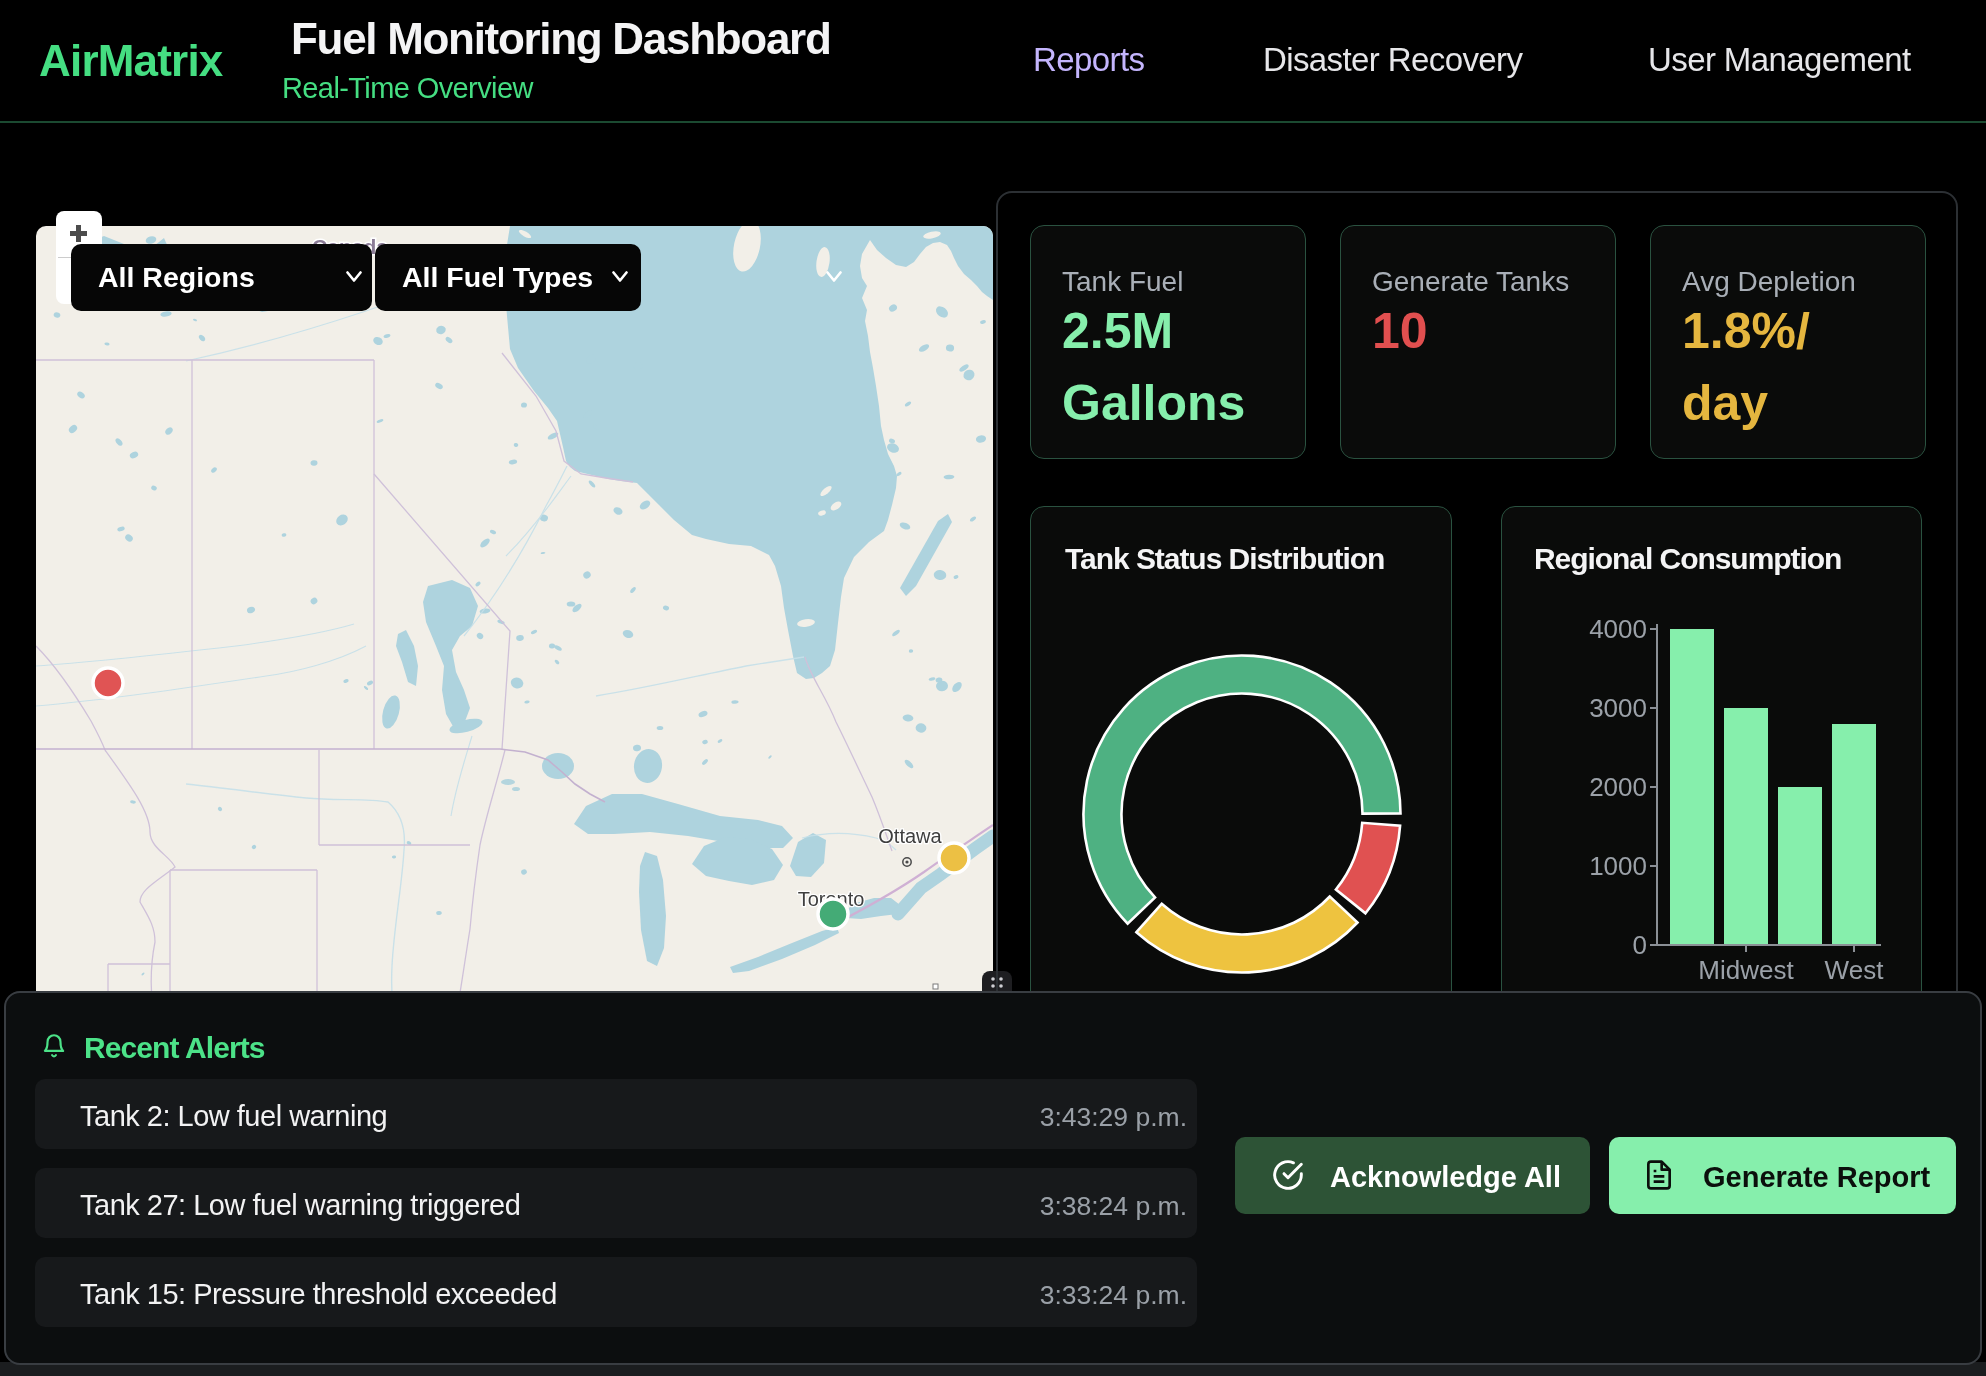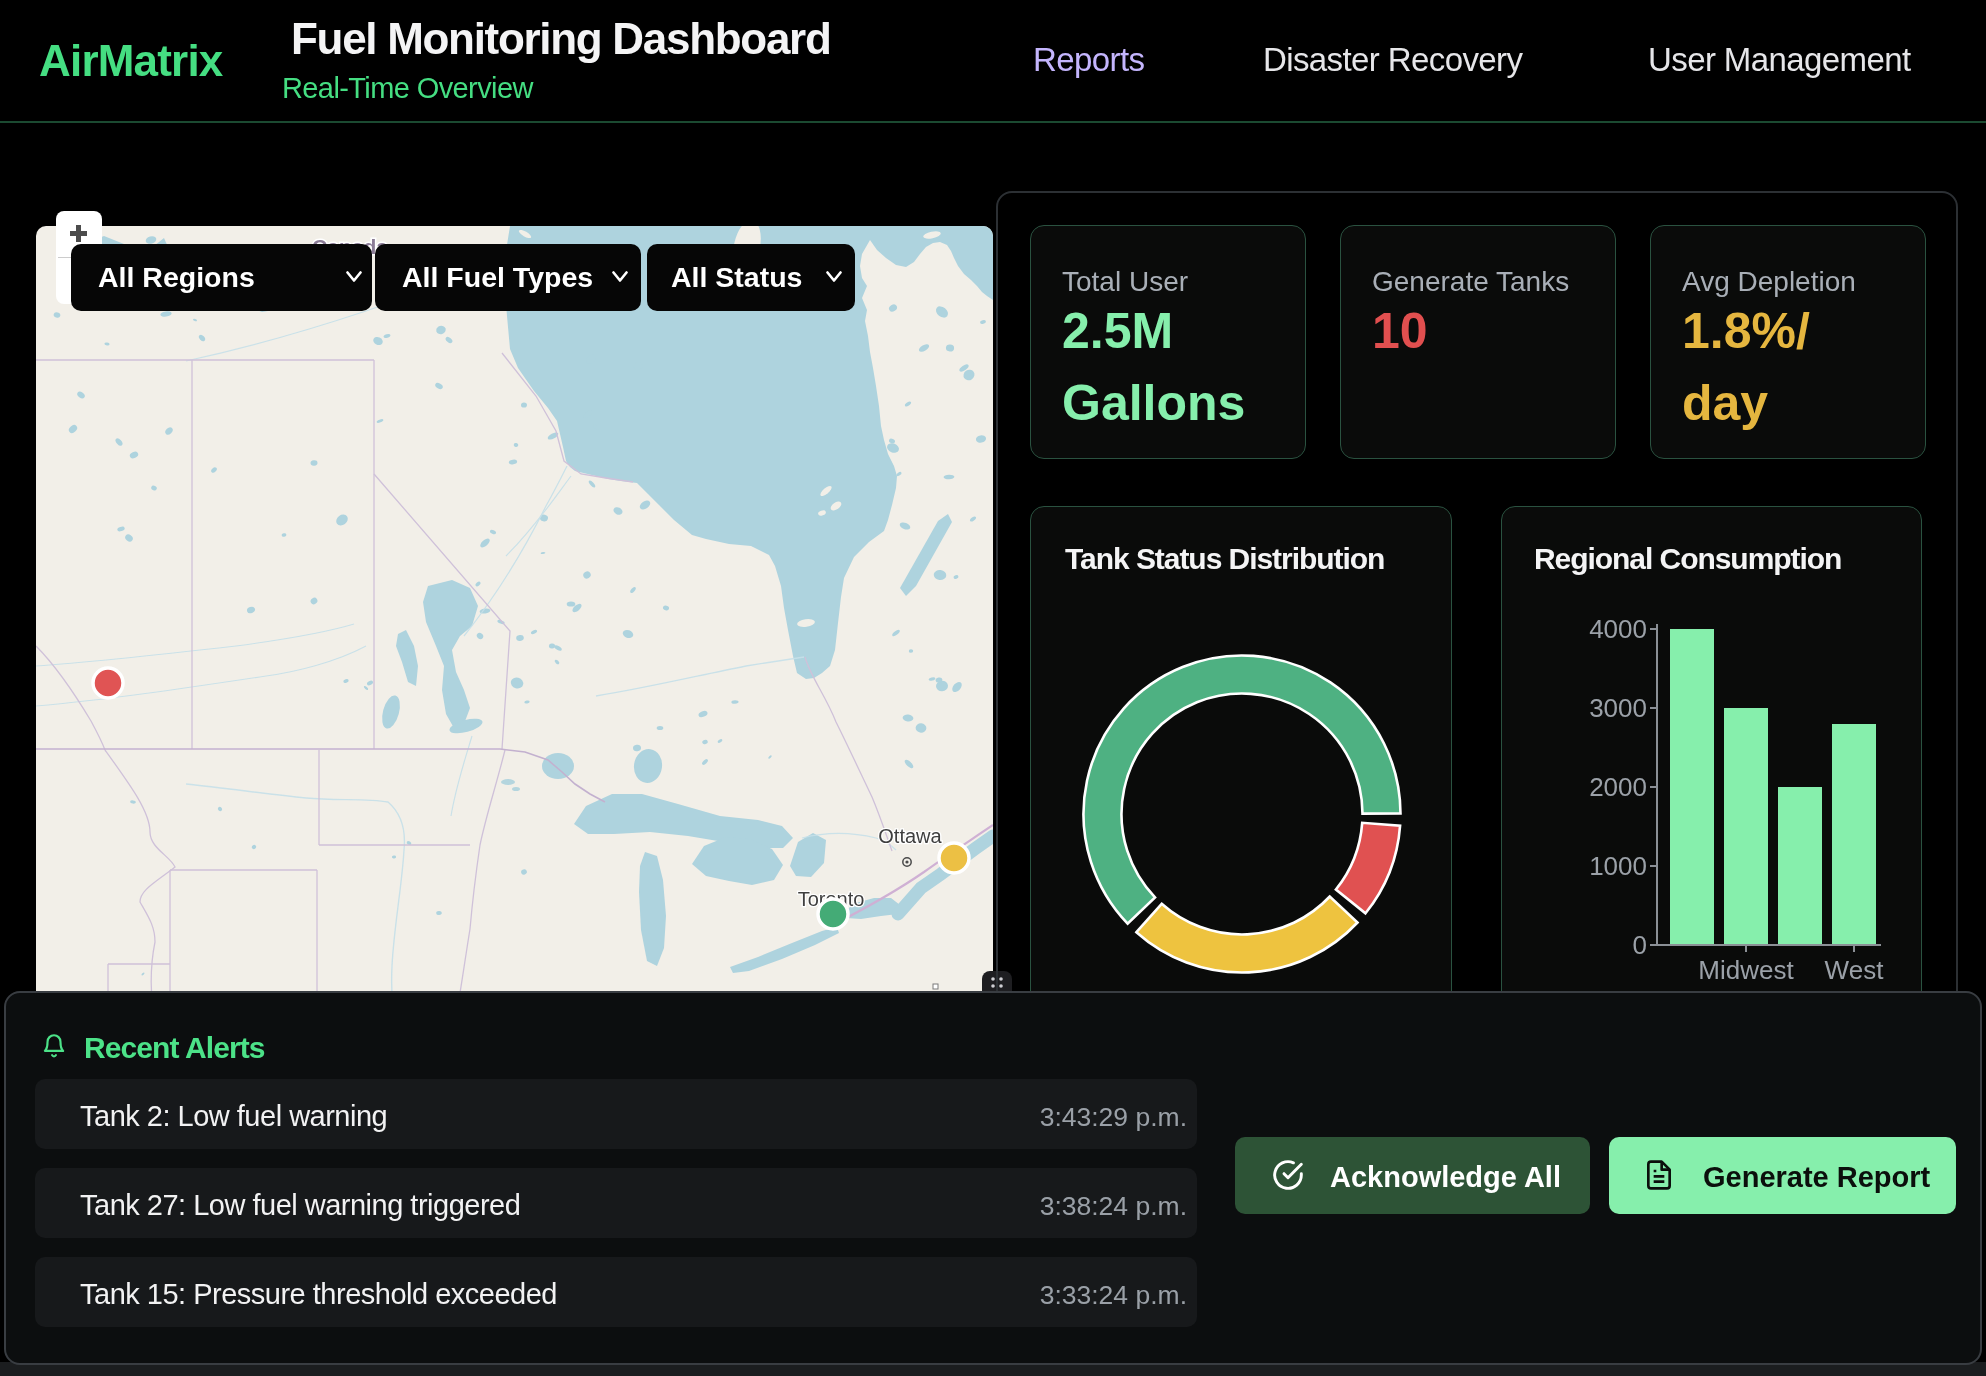--- a/index.html
+++ b/index.html
@@ -219,21 +219,20 @@
 </g>
 </svg></div>
 
 <div class="abs" style="left:56px;top:211px;width:46px;height:93px;background:#fff;border-radius:8px;"></div>
 <div class="abs" style="left:58px;top:257px;width:42px;height:1px;background:#ccc;"></div>
 <div class="abs" style="left:70px;top:231px;width:17px;height:5px;background:#4c4c4c;"></div>
 <div class="abs" style="left:76px;top:225px;width:5px;height:17px;background:#4c4c4c;"></div>
 
 <div class="abs" style="left:375px;top:244px;width:266px;height:67px;background:#060606;border-radius:10px;color:#fff;font-size:28.5px;font-weight:600;line-height:67px;padding-left:27px;">All Fuel Types</div>
 <div class="abs" style="left:71px;top:244px;width:301px;height:67px;background:#060606;border-radius:10px;color:#fff;font-size:28.5px;font-weight:600;line-height:67px;padding-left:27px;">All Regions</div>
-<div class="abs" style="left:647px;top:244px;width:208px;height:67px;background:#060606;border-radius:10px;color:#fff;font-size:28.5px;font-weight:600;line-height:67px;padding-left:24px;">All Status</div>
 <svg class="abs" style="left:346px;top:271px;" width="16" height="12">
       <path d="M1.5 1.5 L8 9.5 L14.5 1.5" stroke="#fff" stroke-width="2.6" fill="none" stroke-linecap="round" stroke-linejoin="round"></path>
     </svg>
 <svg class="abs" style="left:612px;top:271px;" width="16" height="12">
       <path d="M1.5 1.5 L8 9.5 L14.5 1.5" stroke="#fff" stroke-width="2.6" fill="none" stroke-linecap="round" stroke-linejoin="round"></path>
     </svg>
 <svg class="abs" style="left:826px;top:271px;" width="16" height="12">
       <path d="M1.5 1.5 L8 9.5 L14.5 1.5" stroke="#fff" stroke-width="2.6" fill="none" stroke-linecap="round" stroke-linejoin="round"></path>
     </svg>
 
@@ -247,21 +246,21 @@
         <circle cx="11" cy="22" r="1.8"></circle>
         <circle cx="19" cy="22" r="1.8"></circle>
       </g>
     </svg>
 
 <div class="abs" style="left:996px;top:191px;width:962px;height:860px;border:2px solid #2c3034;border-radius:16px;"></div>
 
 <div class="abs" style="left:1030px;top:225px;width:276px;height:234px;background:#0a0b0a;border:1.5px solid #2a5240;border-radius:14px;"></div>
 <div class="abs" style="left:1340px;top:225px;width:276px;height:234px;background:#0a0b0a;border:1.5px solid #2a5240;border-radius:14px;"></div>
 <div class="abs" style="left:1650px;top:225px;width:276px;height:234px;background:#0a0b0a;border:1.5px solid #2a5240;border-radius:14px;"></div>
-<div class="abs" style="left:1062px;top:266px;font-size:28px;font-weight:500;color:#a9afb7;">Total User</div>
+<div class="abs" style="left:1062px;top:266px;font-size:28px;font-weight:500;color:#a9afb7;">Tank Fuel</div>
 <div class="abs" style="left:1062px;top:295px;width:215px;font-size:50px;line-height:72px;font-weight:700;color:#86efac;">2.5M Gallons</div>
 <div class="abs" style="left:1372px;top:266px;font-size:28px;font-weight:500;color:#a9afb7;">Generate Tanks</div>
 <div class="abs" style="left:1372px;top:295px;width:215px;font-size:50px;line-height:72px;font-weight:700;color:#e14f4f;">10</div>
 <div class="abs" style="left:1682px;top:266px;font-size:28px;font-weight:500;color:#a9afb7;">Avg Depletion</div>
 <div class="abs" style="left:1682px;top:295px;width:175px;font-size:50px;line-height:72px;font-weight:700;color:#e5b63f;">1.8%/<br>day</div>
 
 <div class="abs" style="left:1030px;top:506px;width:422px;height:545px;background:#0a0b0a;border:1.5px solid #2a5240;border-radius:14px;"></div>
 <div class="abs" style="left:1501px;top:506px;width:421px;height:545px;background:#0a0b0a;border:1.5px solid #2a5240;border-radius:14px;"></div>
 <div class="abs" style="left:1065px;top:542px;font-size:30px;font-weight:700;letter-spacing:-1.05px;color:#f4f4f5;">Tank Status Distribution</div>
 <div class="abs" style="left:1534px;top:542px;font-size:30px;font-weight:700;letter-spacing:-1.05px;color:#f4f4f5;">Regional Consumption</div>

